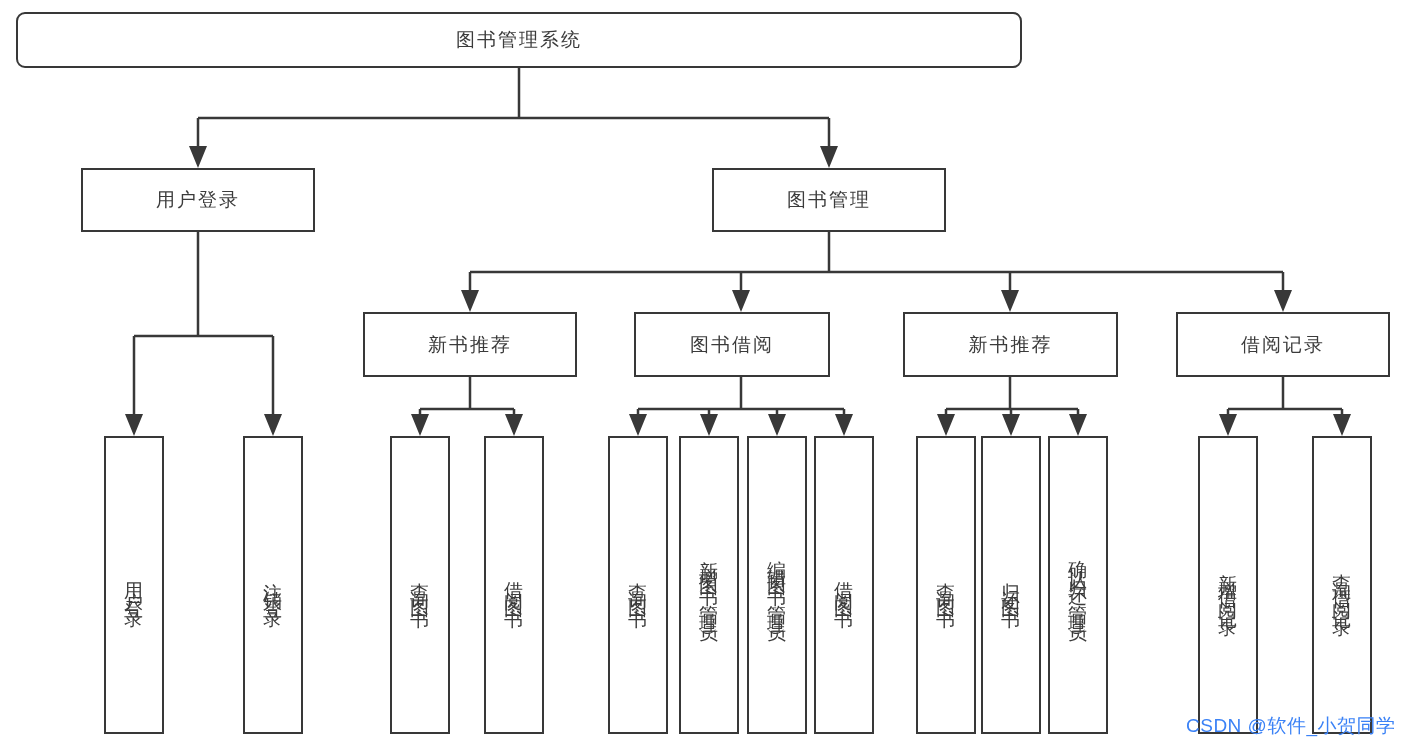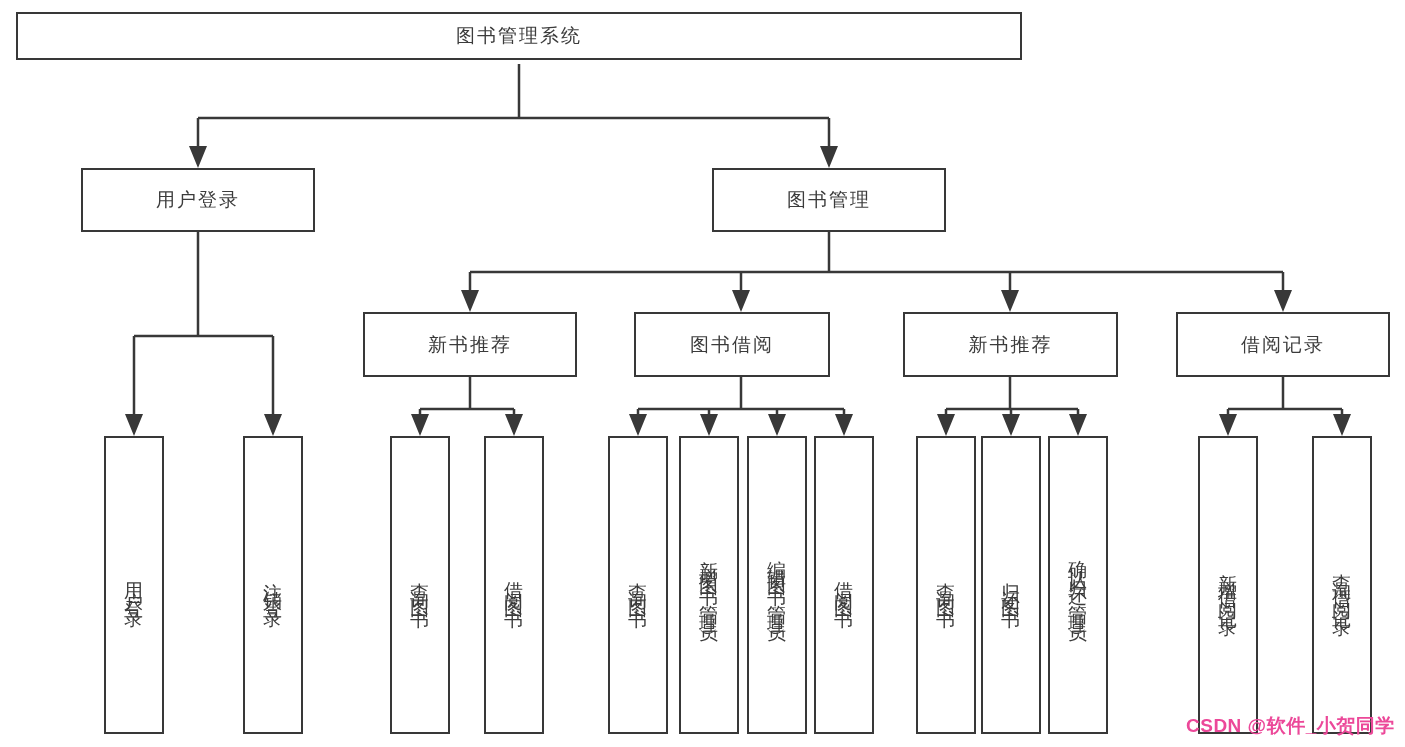--- a/index.html
+++ b/index.html
@@ -20,40 +20,39 @@
     display:flex;
     align-items:center;
     justify-content:center;
     z-index:2;
   }
   .hlabel{
     font-size:19px;
     letter-spacing:2px;
     white-space:nowrap;
   }
-  .root{left:16px;top:12px;width:1006px;height:48px;}
+  .root{left:16px;top:12px;width:1006px;height:56px;border-radius:9px;}
   .lvl2{top:168px;height:64px;}
   .lvl3{top:312px;height:65px;}
   .leaf{top:436px;width:60px;height:298px;}
   .vlabel{
     writing-mode:vertical-rl;
     text-orientation:mixed;
     font-size:19px;
     letter-spacing:9px;
     line-height:1;
   }
   .watermark{
     position:absolute;
     left:1186px;top:713px;
     font-size:19px;
     letter-spacing:0.5px;
-    color:#ec4899;
+    color:#3b82f6;
     z-index:6;
     white-space:nowrap;
-    font-weight:bold;
   }
 </style>
 </head>
 <body>
 
 <div class="canvas">
 
   <svg class="connectors" viewBox="0 0 1405 747" xmlns="http://www.w3.org/2000/svg">
     <path fill="none" stroke="#383838" stroke-width="2.5" d="M519 64 V119
              M198 118 H829

